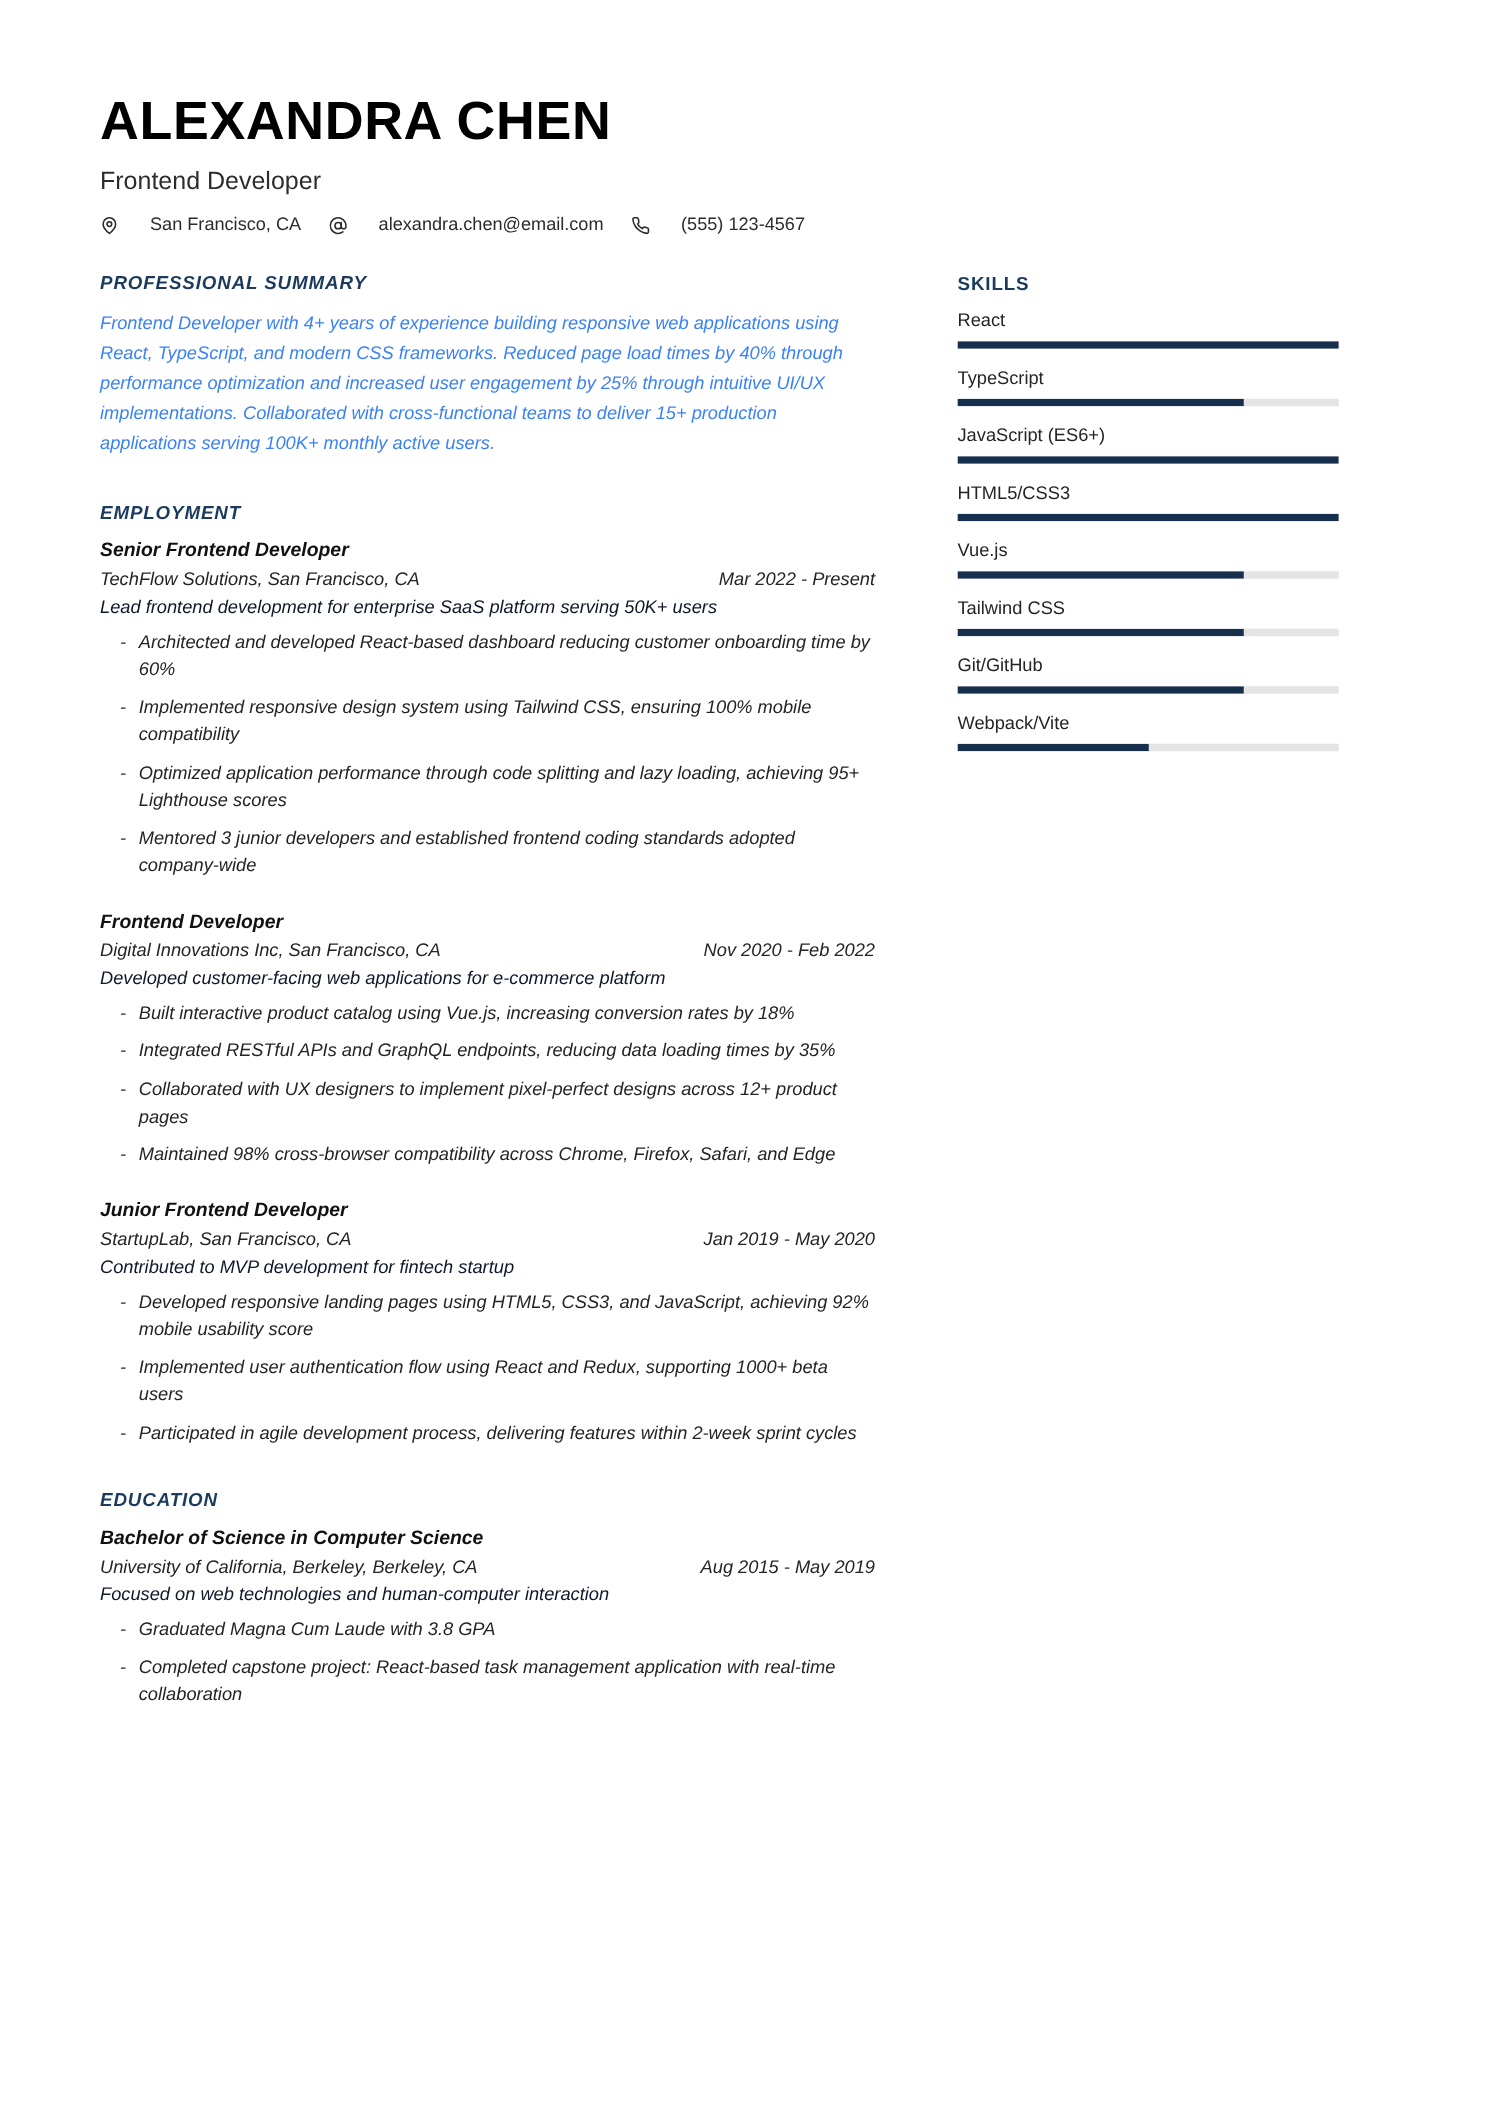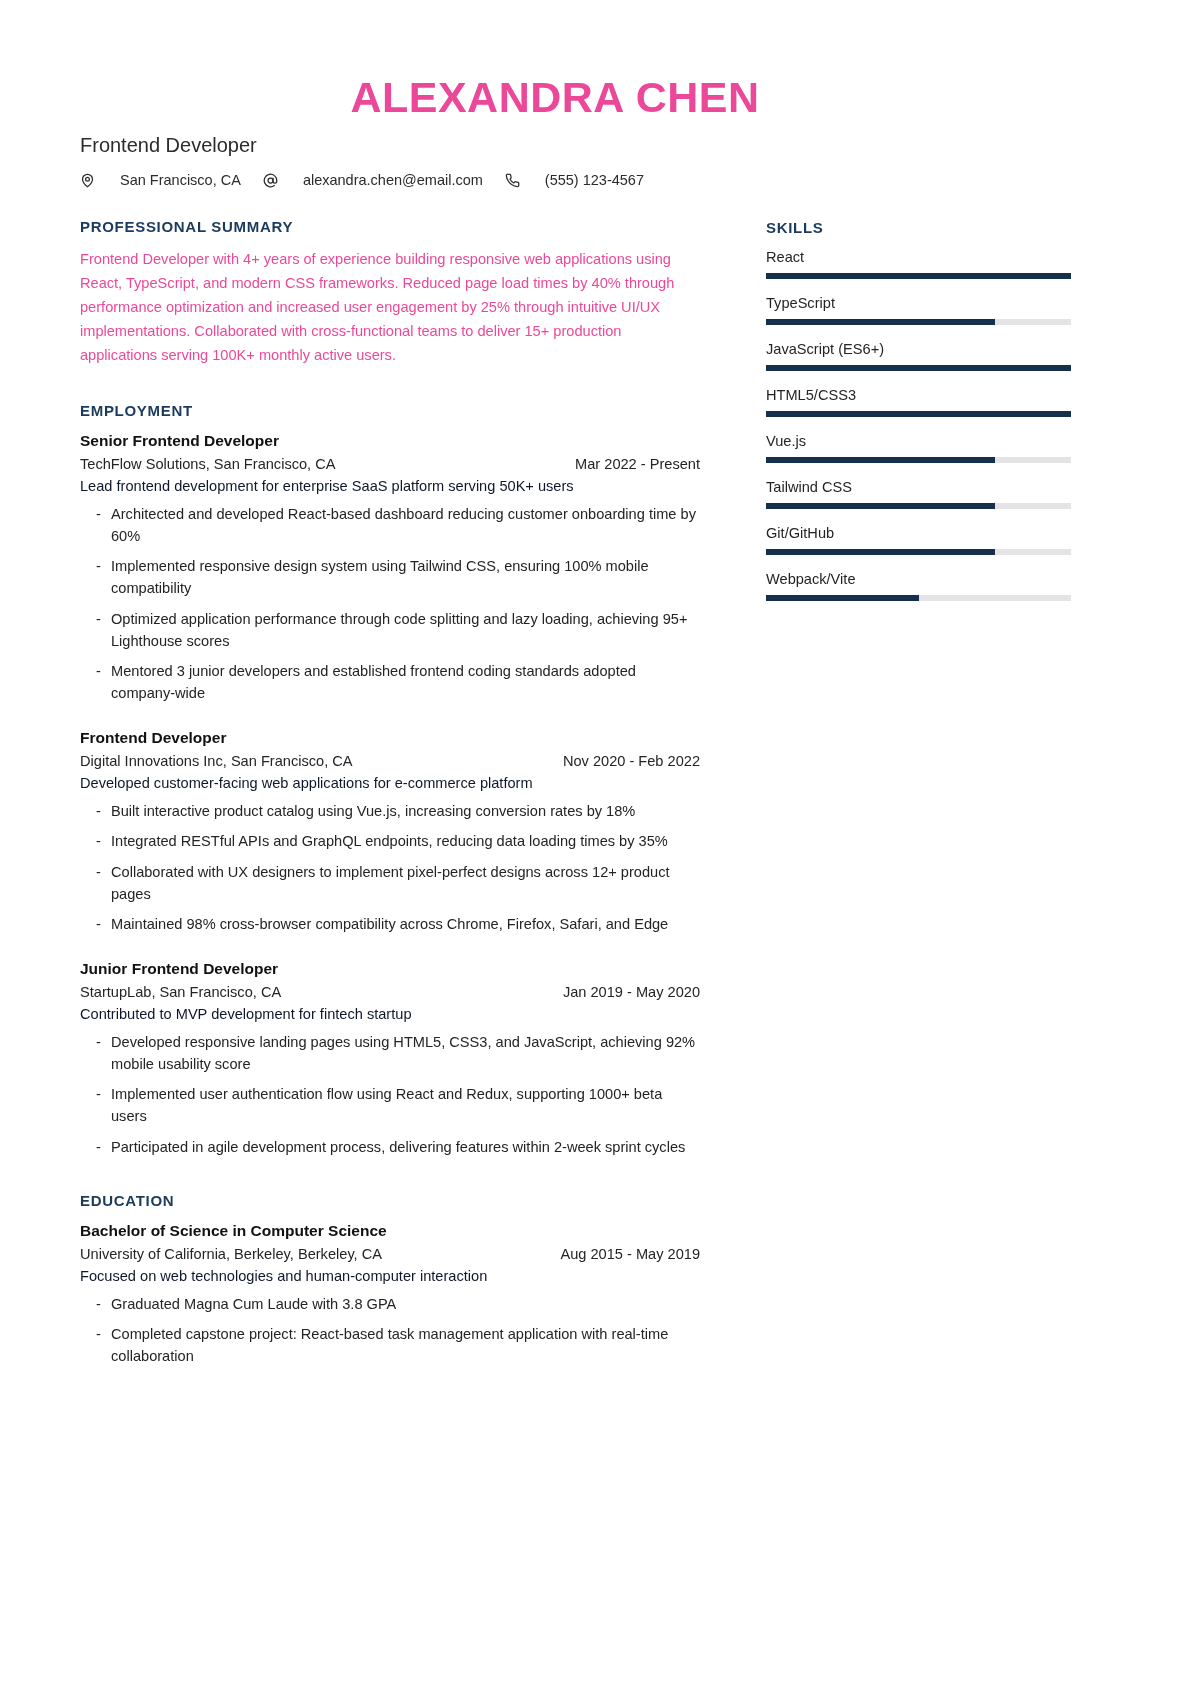--- a/index.html
+++ b/index.html
@@ -25,23 +25,22 @@
   }
 
   
   .header { margin-bottom: 30px; }
 
   .full-name {
     font-size: 43px;
     font-weight: 700;
     letter-spacing: 0.5px;
     line-height: 1.08;
-    color: #ec4899;
+    color: #000000;
     margin-bottom: 14px;
-    text-align: center;
   }
 
   .job-title {
     font-size: 20px;
     font-weight: 400;
     color: #2c2c2c;
     margin-bottom: 15px;
   }
 
   .contact-row {
@@ -61,39 +60,39 @@
 
   .contact-item svg { display: block; flex: none; }
 
   
   .body-grid {
     display: flex;
     align-items: flex-start;
     gap: 34px;
   }
 
-  .col-main { width: 620px; flex: none; }
+  .col-main { width: 620px; flex: none; font-style: italic; }
   .col-side { width: 305px; flex: none; padding-top: 1px; margin-left: 32px; }
 
   
   .section { margin-bottom: 34px; }
 
   .section-title {
     font-size: 15px;
     font-weight: 700;
     letter-spacing: 0.7px;
     color: #1b3a5c;
     margin-bottom: 13px;
   }
 
   
   .summary-text {
     font-size: 14.6px;
     line-height: 1.64;
-    color: #ec4899;
+    color: #3b82f6;
   }
 
   
   .entry { margin-bottom: 25px; }
   .entry:last-child { margin-bottom: 0; }
 
   .entry-role {
     font-size: 15.5px;
     font-weight: 700;
     color: #111111;

